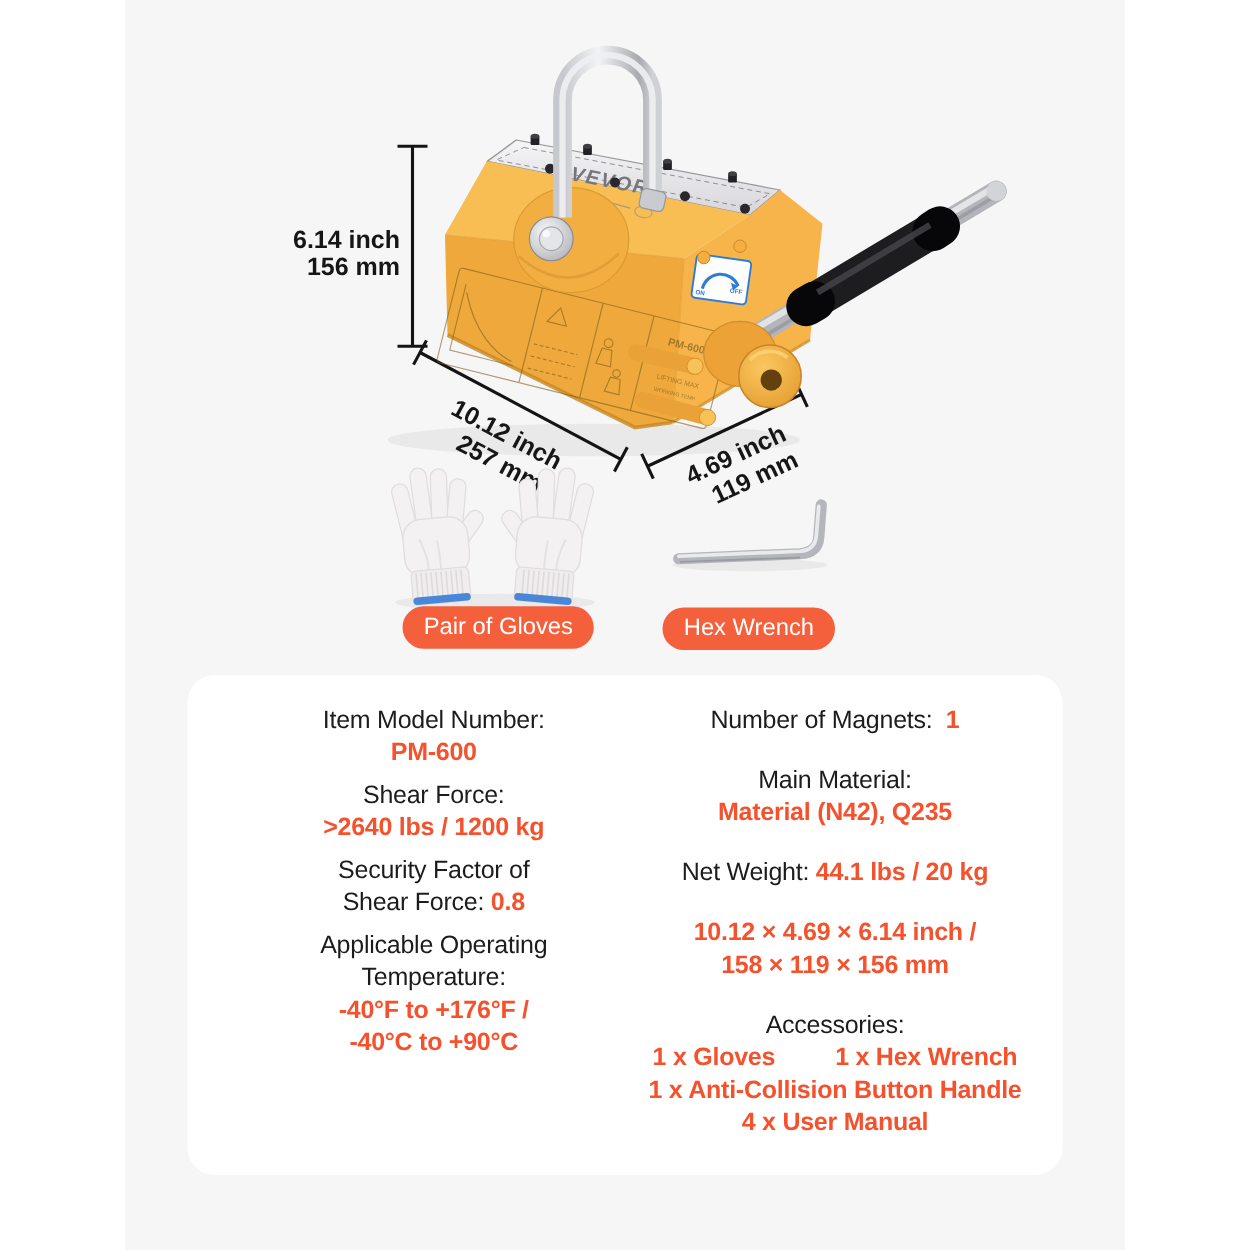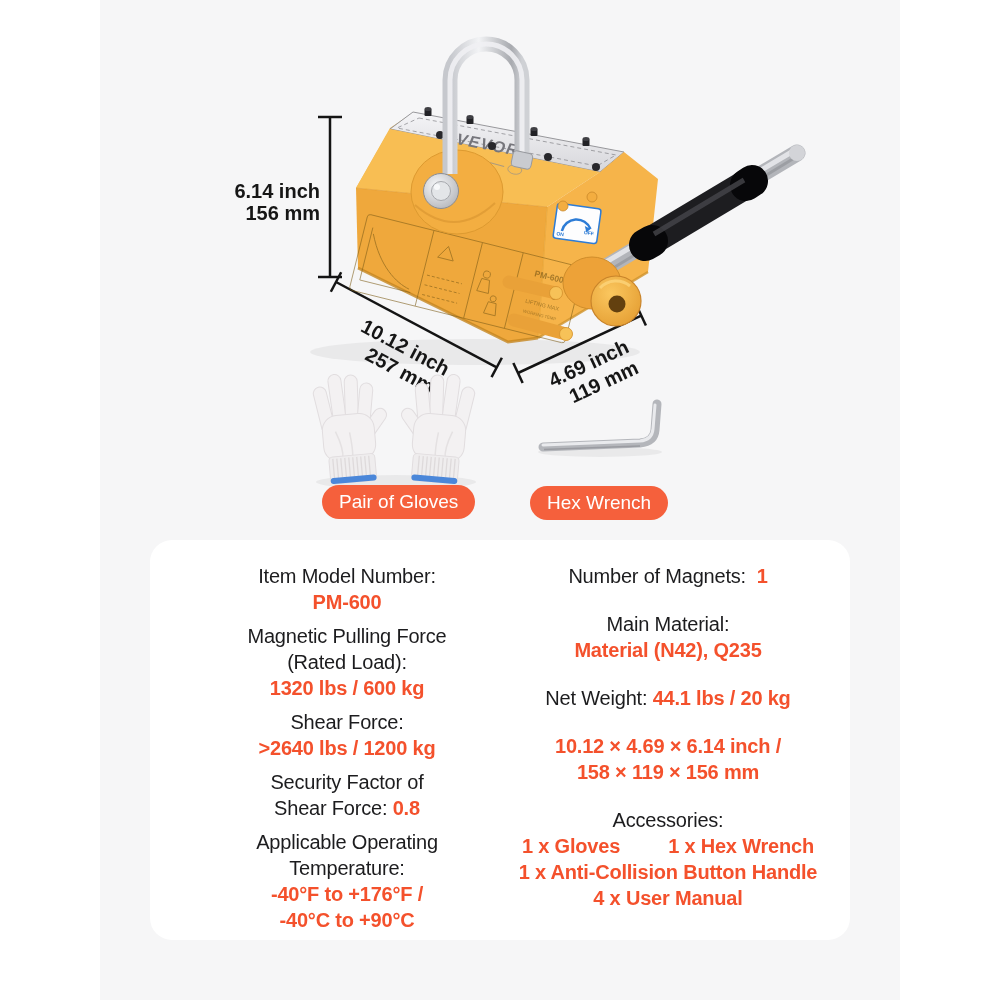--- a/index.html
+++ b/index.html
@@ -233,25 +233,20 @@
     <div class="pill pill-gloves">Pair of Gloves</div>
     <div class="pill pill-wrench">Hex Wrench</div>
 
     <div class="spec-panel">
       <div class="spec-col col-left" id="spec-col-left">
           <div class="spec-block">
             <div class="spec-line"><span class="plain">Item Model Number:</span></div>
             <div class="spec-line"><span class="accent">PM-600</span></div>
           </div>
           <div class="spec-block">
-            <div class="spec-line"><span class="plain">Magnetic Pulling Force</span></div>
-            <div class="spec-line"><span class="plain">(Rated Load):</span></div>
-            <div class="spec-line"><span class="accent">1320 lbs / 600 kg</span></div>
-          </div>
-          <div class="spec-block">
             <div class="spec-line"><span class="plain">Shear Force:</span></div>
             <div class="spec-line"><span class="accent">&gt;2640 lbs / 1200 kg</span></div>
           </div>
           <div class="spec-block">
             <div class="spec-line"><span class="plain">Security Factor of</span></div>
             <div class="spec-line"><span class="plain">Shear Force: </span><span class="accent">0.8</span></div>
           </div>
           <div class="spec-block">
             <div class="spec-line"><span class="plain">Applicable Operating</span></div>
             <div class="spec-line"><span class="plain">Temperature:</span></div>

